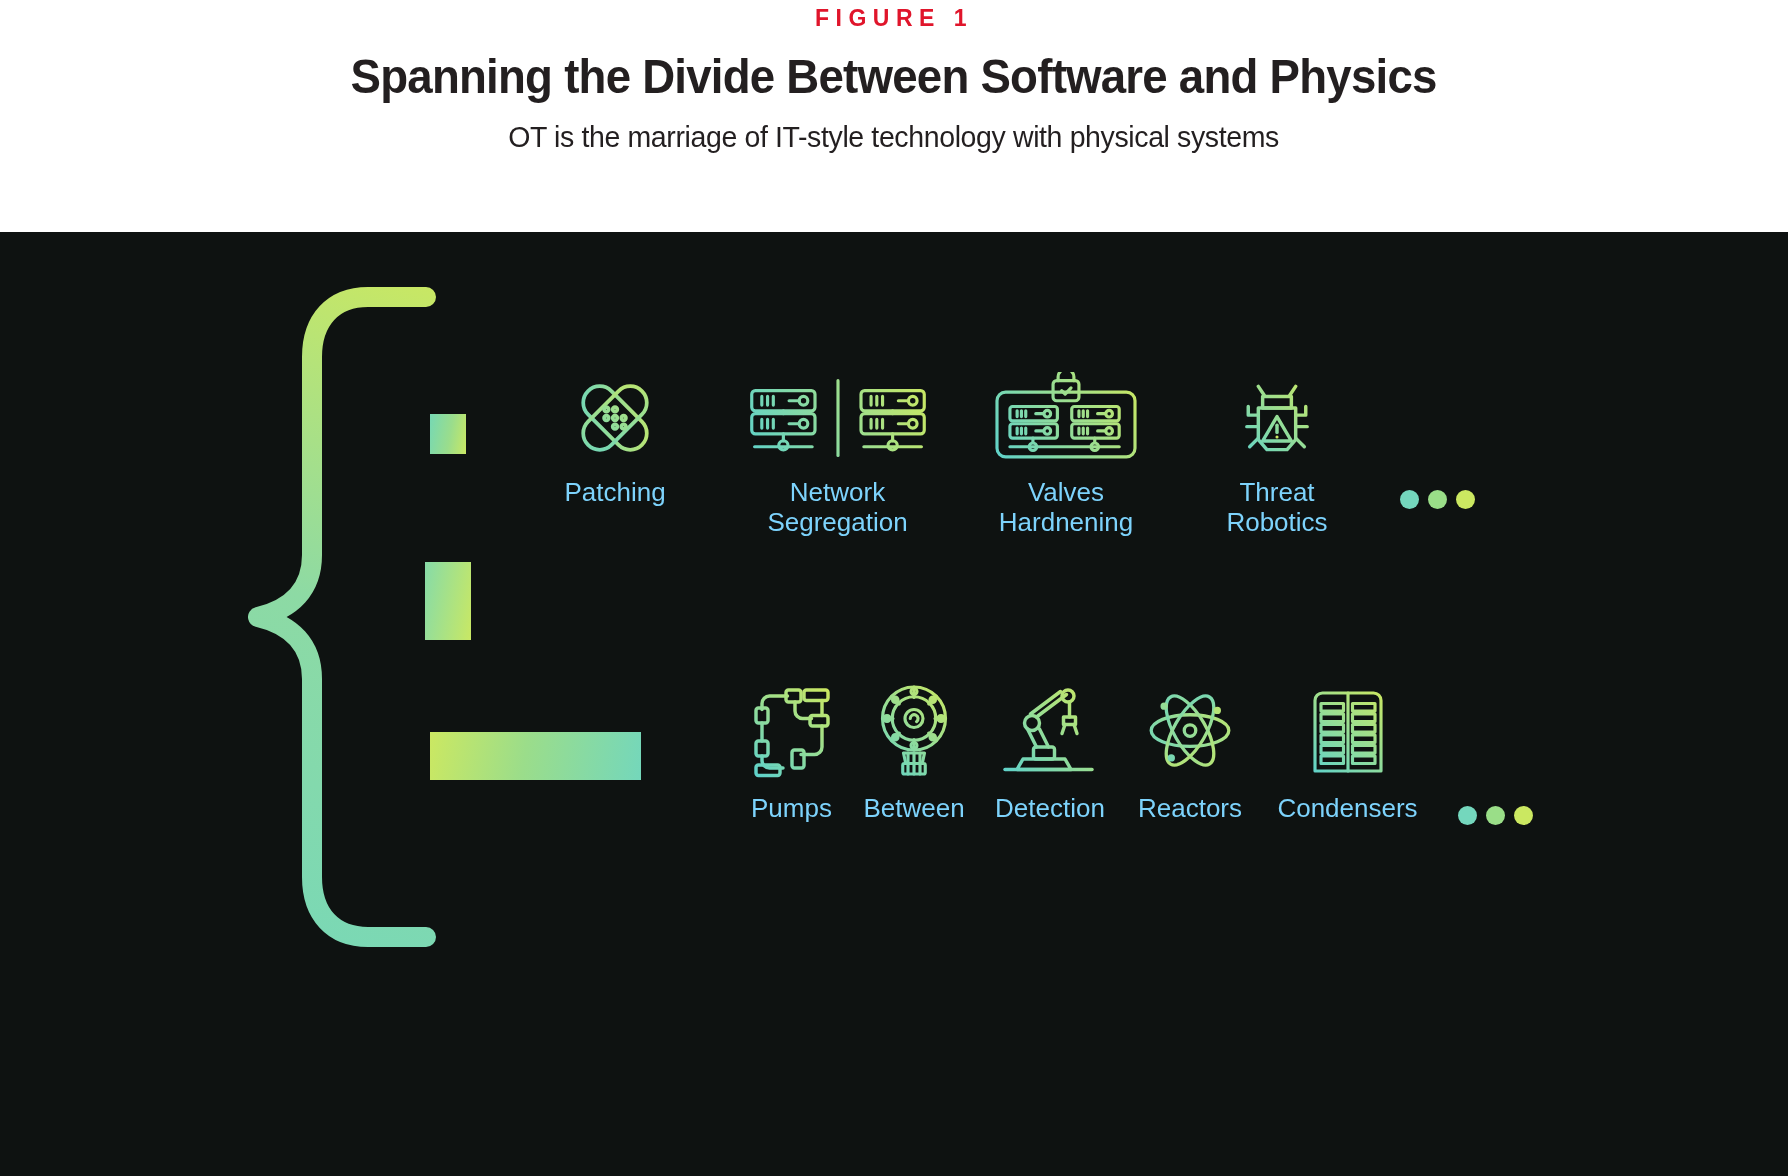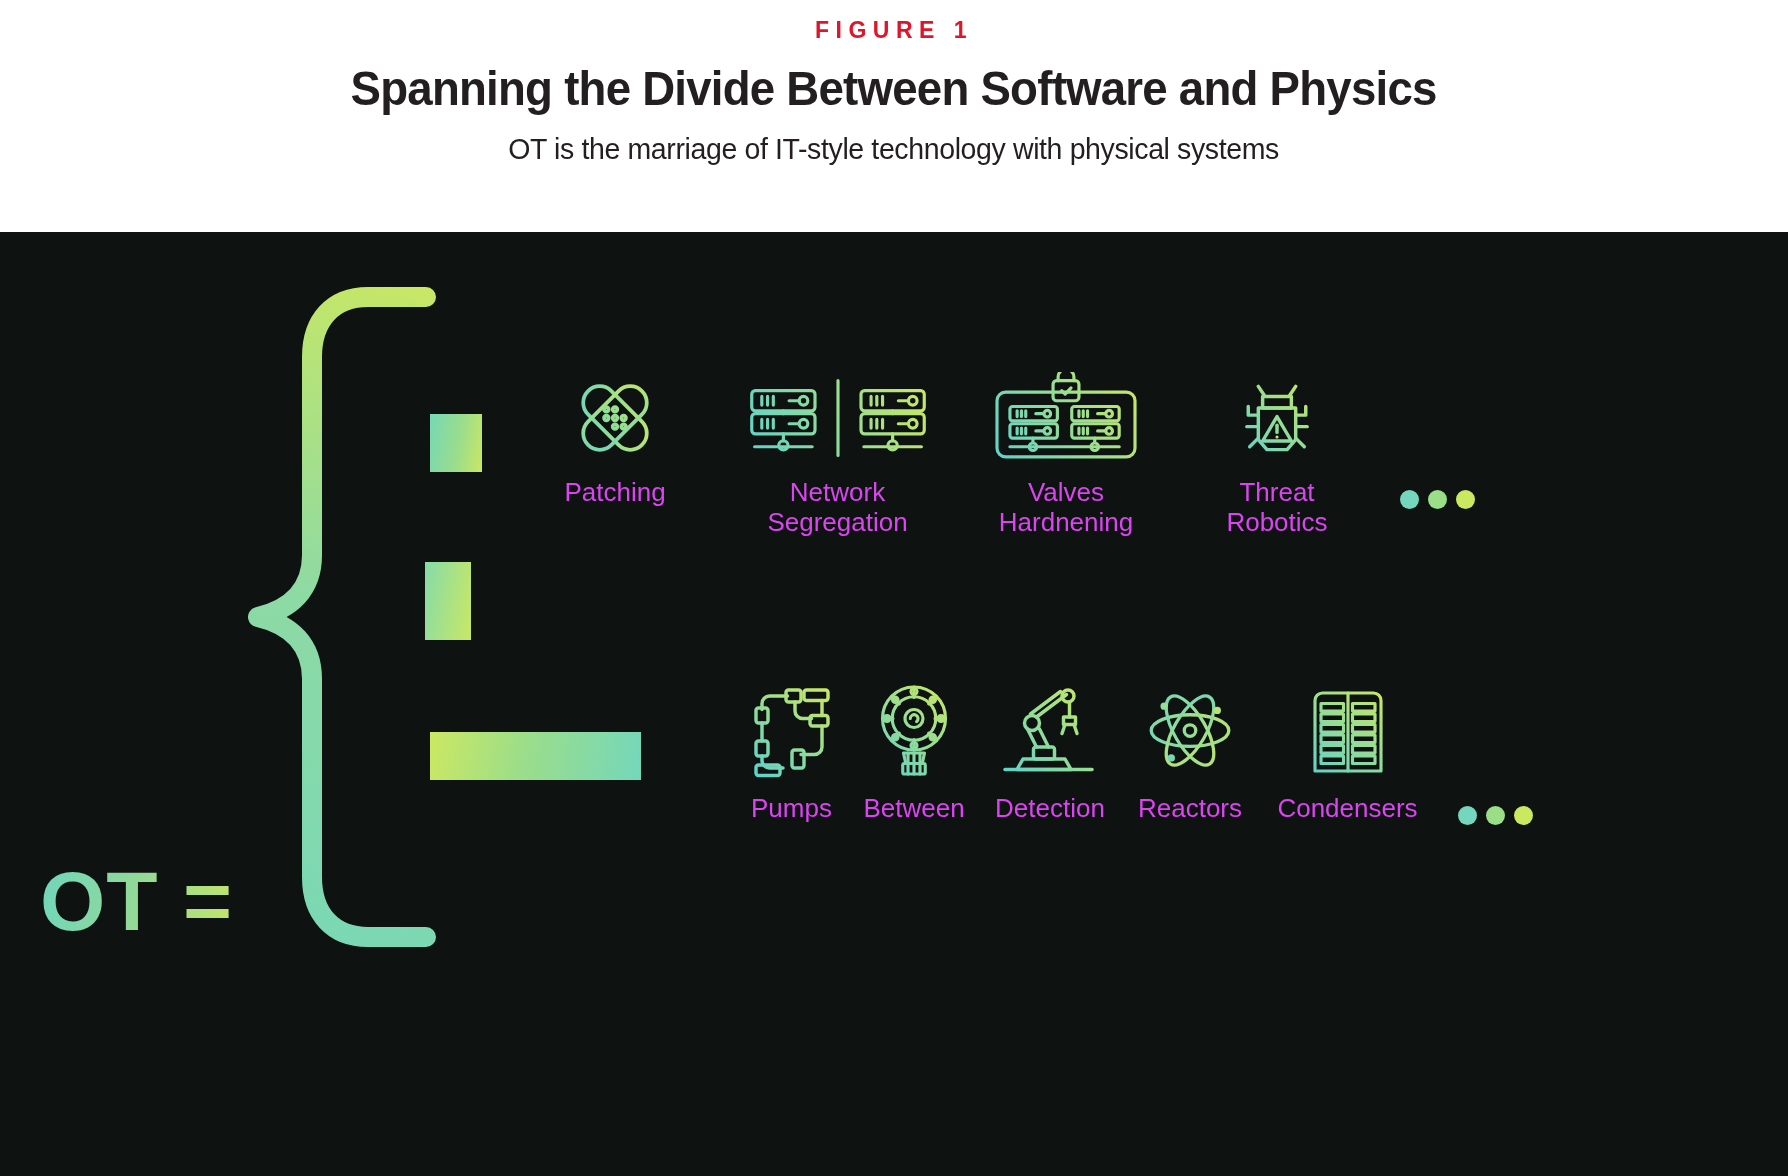--- a/index.html
+++ b/index.html
@@ -6,21 +6,21 @@
   html, body {
     width: 1788px; height: 1176px;
     font-family: "Liberation Sans", sans-serif;
     background: #ffffff;
     overflow: hidden;
   }
   #figure-root { position: relative; width: 1788px; height: 1176px; }
 
   
   .header {
-    position: absolute; left: 0; top: 12px;
+    position: absolute; left: 0; top: 0;
     width: 1788px; height: 232px;
     background: #ffffff;
     display: flex; flex-direction: column; align-items: center;
     padding-top: 5px;
   }
   .figure-kicker {
     font-size: 23px; font-weight: 700; letter-spacing: 6.5px;
     color: #e0152b; text-transform: uppercase;
   }
   .figure-title {
@@ -60,42 +60,42 @@
   
   .brace { position: absolute; left: 248px; top: 55px; }
 
   
   .grp-label {
     position: absolute; font-weight: 700; line-height: 1;
     -webkit-background-clip: text; background-clip: text;
     color: transparent; white-space: nowrap;
   }
   .grp-it {
-    left: 430px; top: 182px; font-size: 58px; letter-spacing: 0px;
+    left: 430px; top: 182px; font-size: 40px; letter-spacing: 0px;
     background: linear-gradient(100deg, #76d8b4 0%, #9add8c 55%, #c9e864 100%);
   }
   .grp-plus {
     left: 425px; top: 330px; font-size: 78px; font-weight: 700;
     background: linear-gradient(100deg, #86dba8 0%, #c9e864 100%);
   }
   .grp-physics {
     left: 430px; top: 500px; font-size: 48px; letter-spacing: 0px;
     background: linear-gradient(100deg, #cbe862 0%, #9bdd8a 45%, #74d7bb 100%);
   }
 
   
   .row { position: absolute; display: flex; align-items: flex-start; }
   .row-it      { left: 510px; top: 140px; }
   .row-physics { left: 735px; top: 452px; }
 
   .item { display: flex; flex-direction: column; align-items: center; }
   .item .ico { display: block; }
   .item .cap {
     margin-top: 10px; text-align: center;
-    color: #d946ef; font-weight: 400; line-height: 1.14;
+    color: #7dd3fc; font-weight: 400; line-height: 1.14;
     white-space: pre-line;
   }
   .row-it .cap      { font-size: 26px; }
   .row-physics .cap { font-size: 26px; }
 
   
   .dots { display: flex; align-items: center; gap: 9px; }
   .dots i {
     display: block; width: 19px; height: 19px; border-radius: 50%;
   }
@@ -109,21 +109,20 @@
 <div id="figure-root">
 
   <div class="header">
     <div class="figure-kicker">FIGURE 1</div>
     <div class="figure-title">Spanning the Divide Between Software and Physics</div>
     <div class="figure-subtitle">OT is the marriage of IT-style technology with physical systems</div>
   </div>
 
   <div class="panel">
 
-    <div class="ot-equals">OT =</div>
 
     <div class="brace">
       <svg width="260" height="660" viewBox="0 0 260 660" fill="none" xmlns="http://www.w3.org/2000/svg">
         <defs>
           <linearGradient id="braceGrad" x1="0" y1="660" x2="230" y2="0" gradientUnits="userSpaceOnUse">
             <stop offset="0" stop-color="#79d8b6"></stop>
             <stop offset="0.5" stop-color="#8ddaa4"></stop>
             <stop offset="1" stop-color="#cbe861"></stop>
           </linearGradient>
         </defs>

